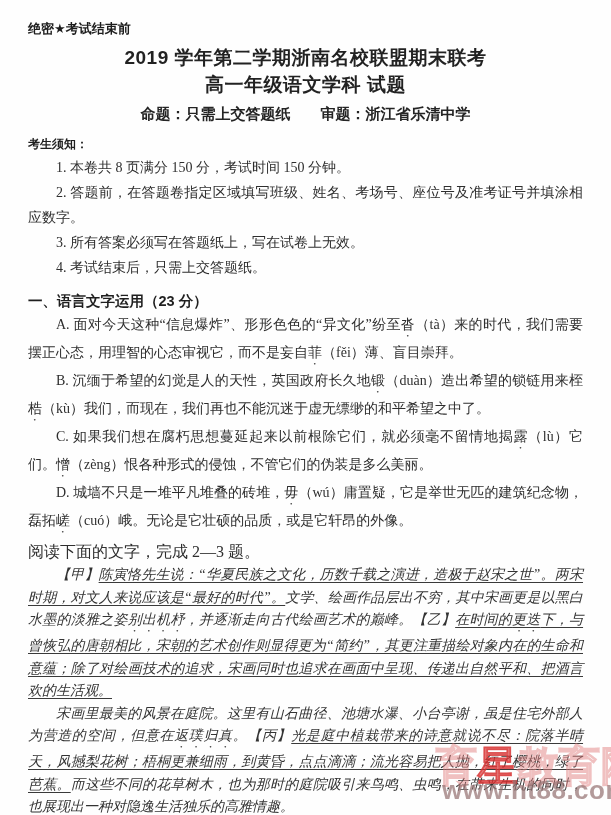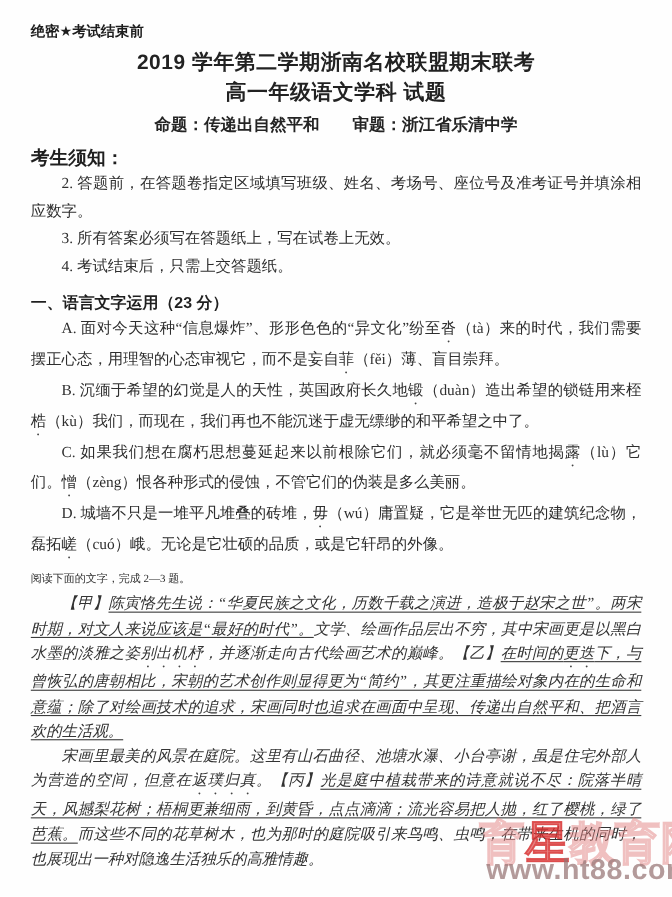--- a/index.html
+++ b/index.html
@@ -28,34 +28,34 @@
   .title1 { margin-top:6px;text-align:center; }
   .setters {
     text-align:center; margin-top:5px;
     font-family:"Liberation Sans","DejaVu Sans",sans-serif;
     font-weight:700; font-size:15px; line-height:22px; color:#242424;
   }
   .setter-gap { display:inline-block; width:2em; }
   .notice-heading {
     margin-top:8px;
     font-family:"Liberation Sans","DejaVu Sans",sans-serif;
-    font-weight:700; font-size:17px; line-height:22px; color:#1f1f1f;
+    font-weight:700; font-size:12px; line-height:22px; color:#1f1f1f;
   }
   p { margin:0; }
   .notice-item {
     font-size:14px; line-height:25px; text-indent:2em; text-align:justify;
   }
   .section-heading {
     margin-top:10px;
     font-family:"Liberation Sans","DejaVu Sans",sans-serif;
     font-weight:700; font-size:14.5px; line-height:22px; color:#1f1f1f;
   }
   .stem { font-size:14px; line-height:25px; text-align:justify; }
   .option { font-size:14px; line-height:25px; text-indent:2em; text-align:justify; }
-  .reading-intro { margin-top:4px; font-size:10px; line-height:24px; }
+  .reading-intro { margin-top:4px; font-size:16px; line-height:24px; }
   .passage-para {
     font-size:14px; line-height:22.5px; text-indent:2em; text-align:justify;
     font-style:italic; color:#333;
   }
   .u {
     text-decoration:underline;
     text-underline-offset:3px;
     text-decoration-thickness:1px;
     text-decoration-color:#3a3a3a;
   }
@@ -90,24 +90,25 @@
 <body>
 
 <div class="page">
 
   <div class="classification">绝密★考试结束前</div>
 
   <div class="title1">2019 学年第二学期浙南名校联盟期末联考</div>
   <div class="title2">高一年级语文学科 试题</div>
 
   <div class="setters">
-    <span>命题：传递出自然平和</span><span class="setter-gap"></span><span>审题：浙江省乐清中学</span>
+    <span>命题：只需上交答题纸</span><span class="setter-gap"></span><span>审题：浙江省乐清中学</span>
   </div>
 
   <div class="notice-heading">考生须知：</div>
+  <p class="notice-item">1. 本卷共 8 页满分 150 分，考试时间 150 分钟。</p>
   <p class="notice-item">2. 答题前，在答题卷指定区域填写班级、姓名、考场号、座位号及准考证号并填涂相应数字。</p>
   <p class="notice-item">3. 所有答案必须写在答题纸上，写在试卷上无效。</p>
   <p class="notice-item">4. 考试结束后，只需上交答题纸。</p>
 
   <div class="section-heading">一、语言文字运用（23 分）</div>
 
   <p class="option"><span>A. 面对今天这种“信息爆炸”、形形色色的“异文化”纷至</span><span class="dot">沓</span><span>（tà）来的时代，我们需要摆正心态，用理智的心态审视它，而不是妄自</span><span class="dot">菲</span><span>（fěi）薄、盲目崇拜。</span></p>
   <p class="option"><span>B. 沉缅于希望的幻觉是人的天性，英国政府长久地</span><span class="dot">锻</span><span>（duàn）造出希望的锁链用来桎</span><span class="dot">梏</span><span>（kù）我们，而现在，我们再也不能沉迷于虚无缥缈的和平希望之中了。</span></p>
   <p class="option"><span>C. 如果我们想在腐朽思想蔓延起来以前根除它们，就必须毫不留情地揭</span><span class="dot">露</span><span>（lù）它们。</span><span class="dot">憎</span><span>（zèng）恨各种形式的侵蚀，不管它们的伪装是多么美丽。</span></p>
   <p class="option"><span>D. 城墙不只是一堆平凡堆叠的砖堆，</span><span class="dot">毋</span><span>（wú）庸置疑，它是举世无匹的建筑纪念物，磊拓</span><span class="dot">嵯</span><span>（cuó）峨。无论是它壮硕的品质，或是它轩昂的外像。</span></p>

